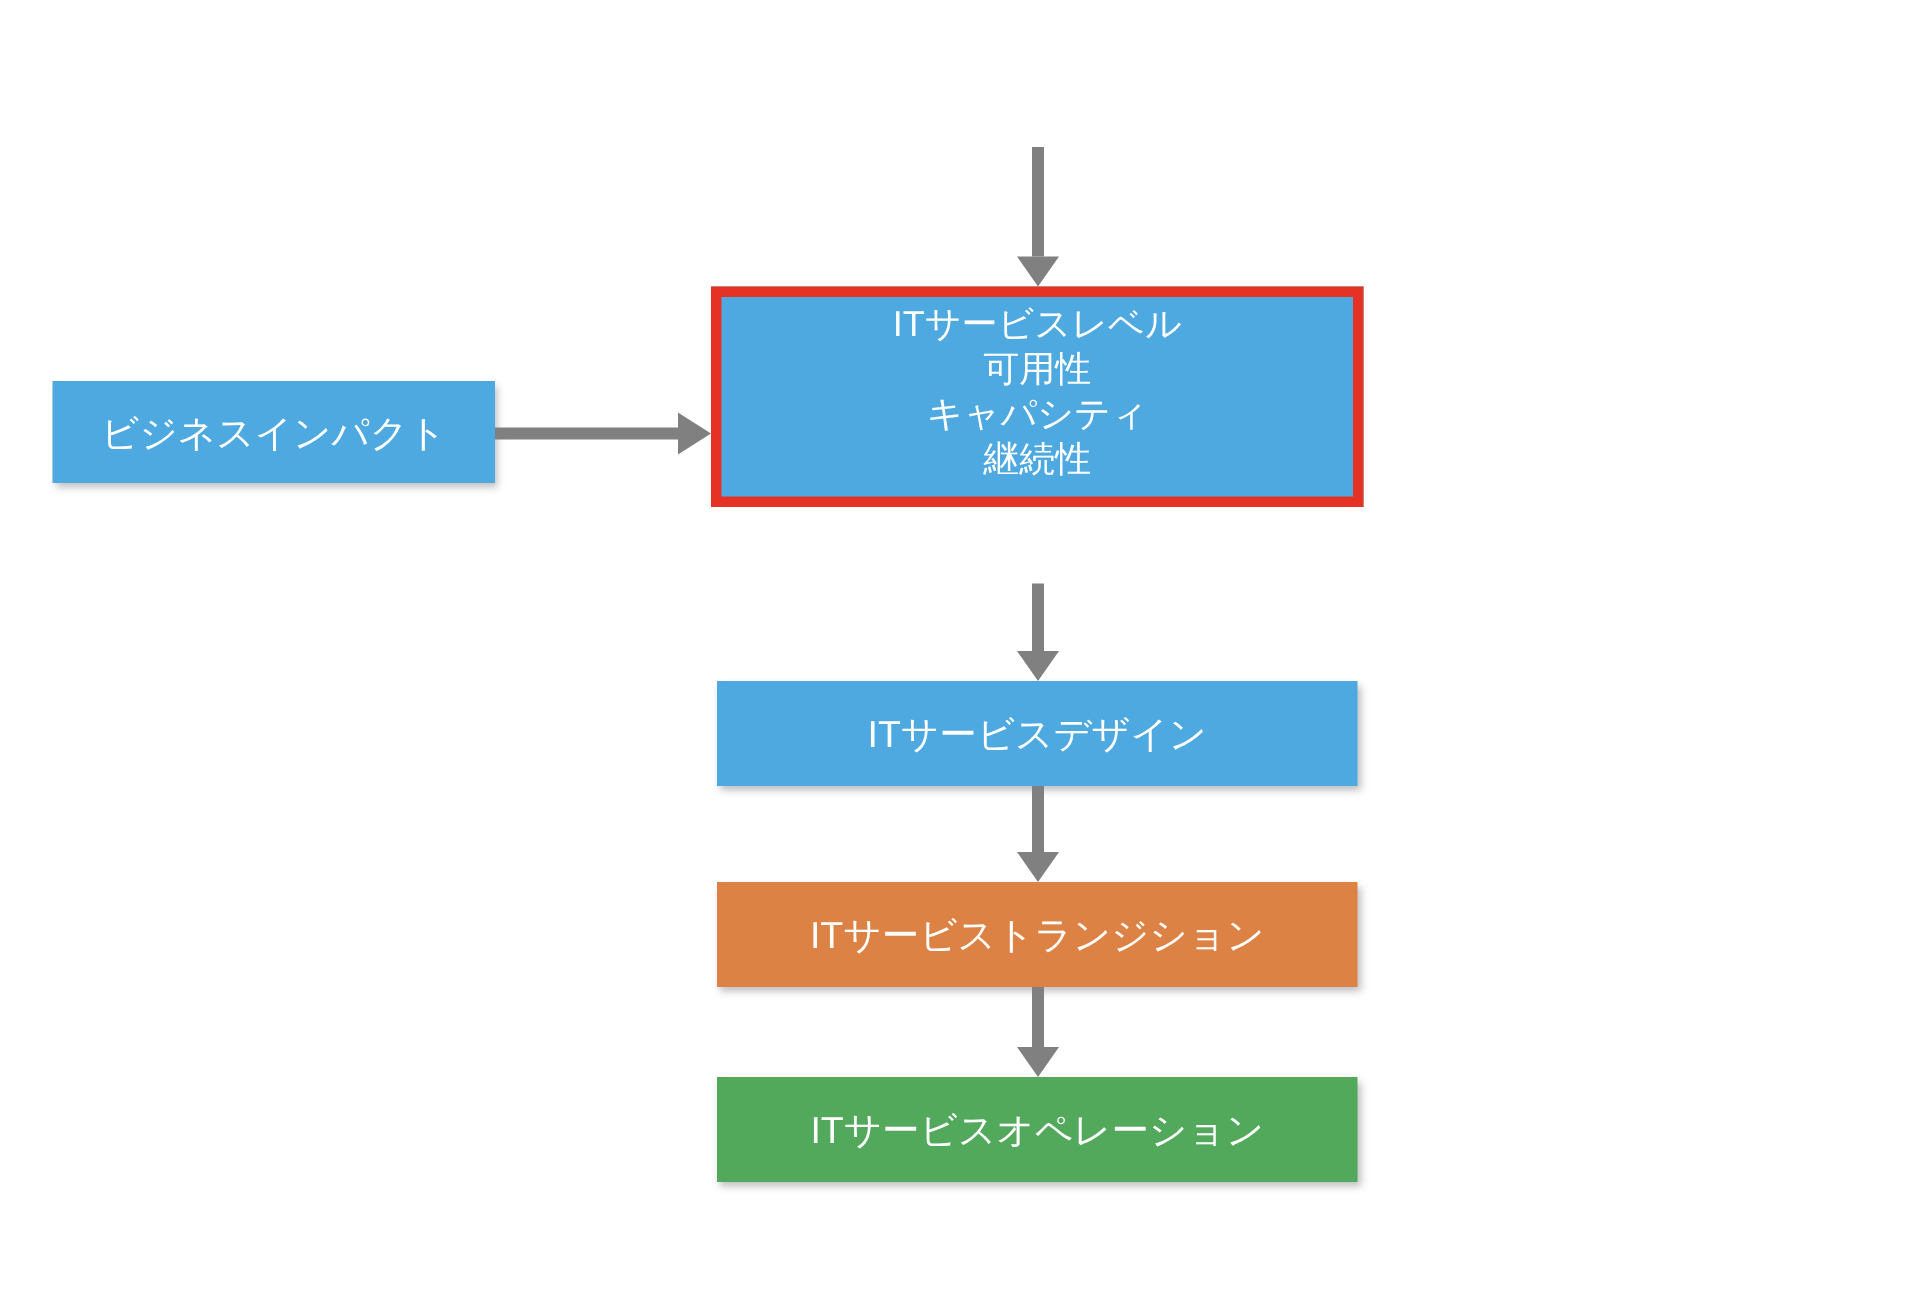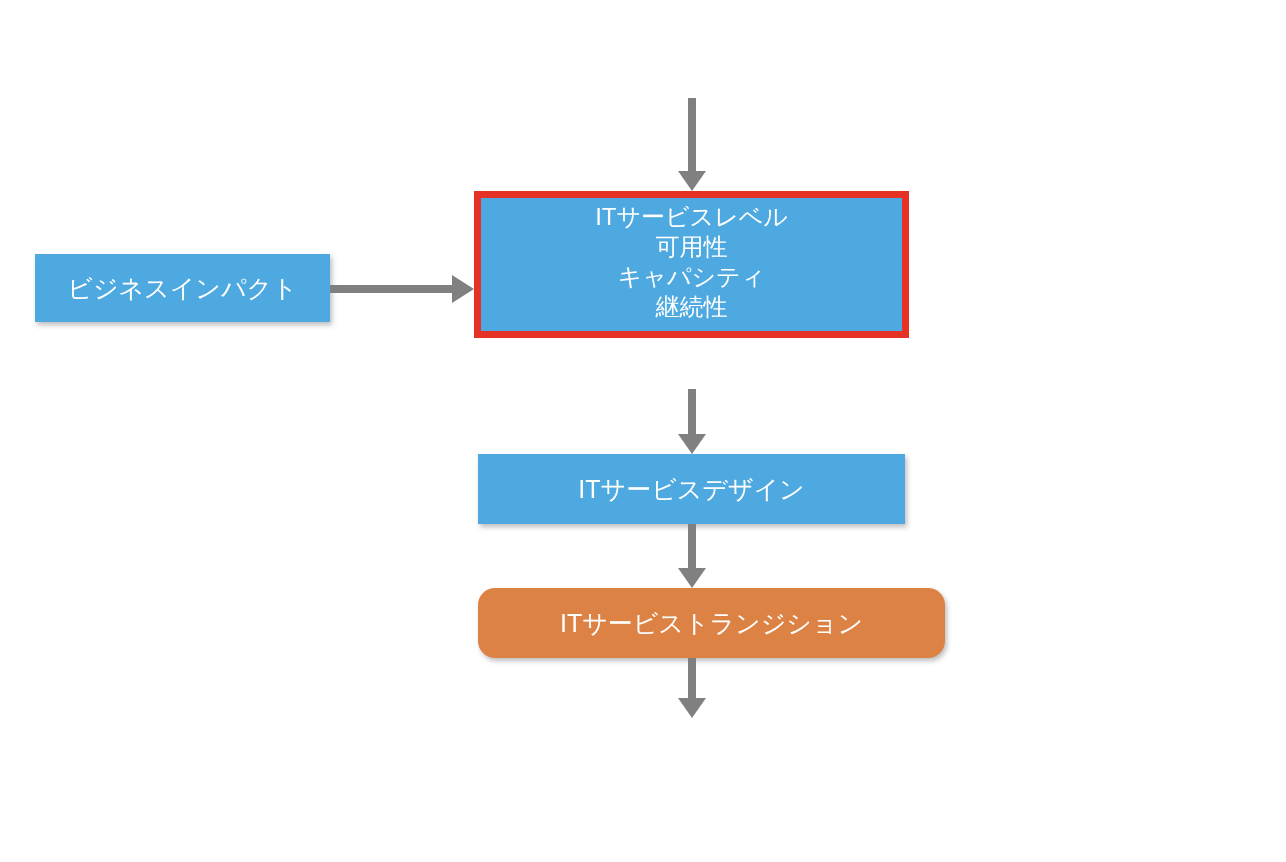--- a/index.html
+++ b/index.html
@@ -13,21 +13,21 @@
     box-shadow:2px 3px 5px rgba(110,110,110,0.45);
   }
   #node-portfolio  { left:478px; top:31px;  width:427px; height:67px; }
   #node-slm {
     left:474px; top:191px; width:435px; height:147px;
     border:7px solid; box-sizing:border-box; box-shadow:none;
     flex-direction:column; font-size:24px; line-height:30px; padding-bottom:6px;
   }
   #node-impact     { left:35px;  top:254px; width:295px; height:68px; }
   #node-design     { left:478px; top:454px; width:427px; height:70px; }
-  #node-transition { left:478px; top:588px; width:467px; height:70px;border-radius:17px; }
+  #node-transition { left:478px; top:588px; width:427px; height:70px; }
   #node-operation  { left:478px; top:718px; width:427px; height:70px; }
 
   .vshaft { position:absolute; left:688px; width:8px; }
   .vhead  { position:absolute; left:678px; width:0; height:0;
             border-left:14px solid transparent; border-right:14px solid transparent;
             border-top-width:20px; border-top-style:solid; }
   #a1-shaft { top:98px;  height:73px; }  #a1-head { top:171px; }
   #a2-shaft { top:389px; height:45px; }  #a2-head { top:434px; }
   #a3-shaft { top:524px; height:44px; }  #a3-head { top:568px; }
   #a4-shaft { top:658px; height:40px; }  #a4-head { top:698px; }
@@ -70,14 +70,17 @@
   <div class="vshaft" id="a3-shaft" style="background-color: rgb(128, 128, 128);"></div>
   <div class="vhead" id="a3-head" style="border-top-color: rgb(128, 128, 128);"></div>
 
   <div class="box" id="node-transition" style="background-color: rgb(221, 130, 69);">
     <span>ITサービストランジション</span>
   </div>
 
   <div class="vshaft" id="a4-shaft" style="background-color: rgb(128, 128, 128);"></div>
   <div class="vhead" id="a4-head" style="border-top-color: rgb(128, 128, 128);"></div>
 
+  <div class="box" id="node-operation" style="background-color: rgb(82, 169, 92);">
+    <span>ITサービスオペレーション</span>
+  </div>
 
 </div>
 
 </body></html>

